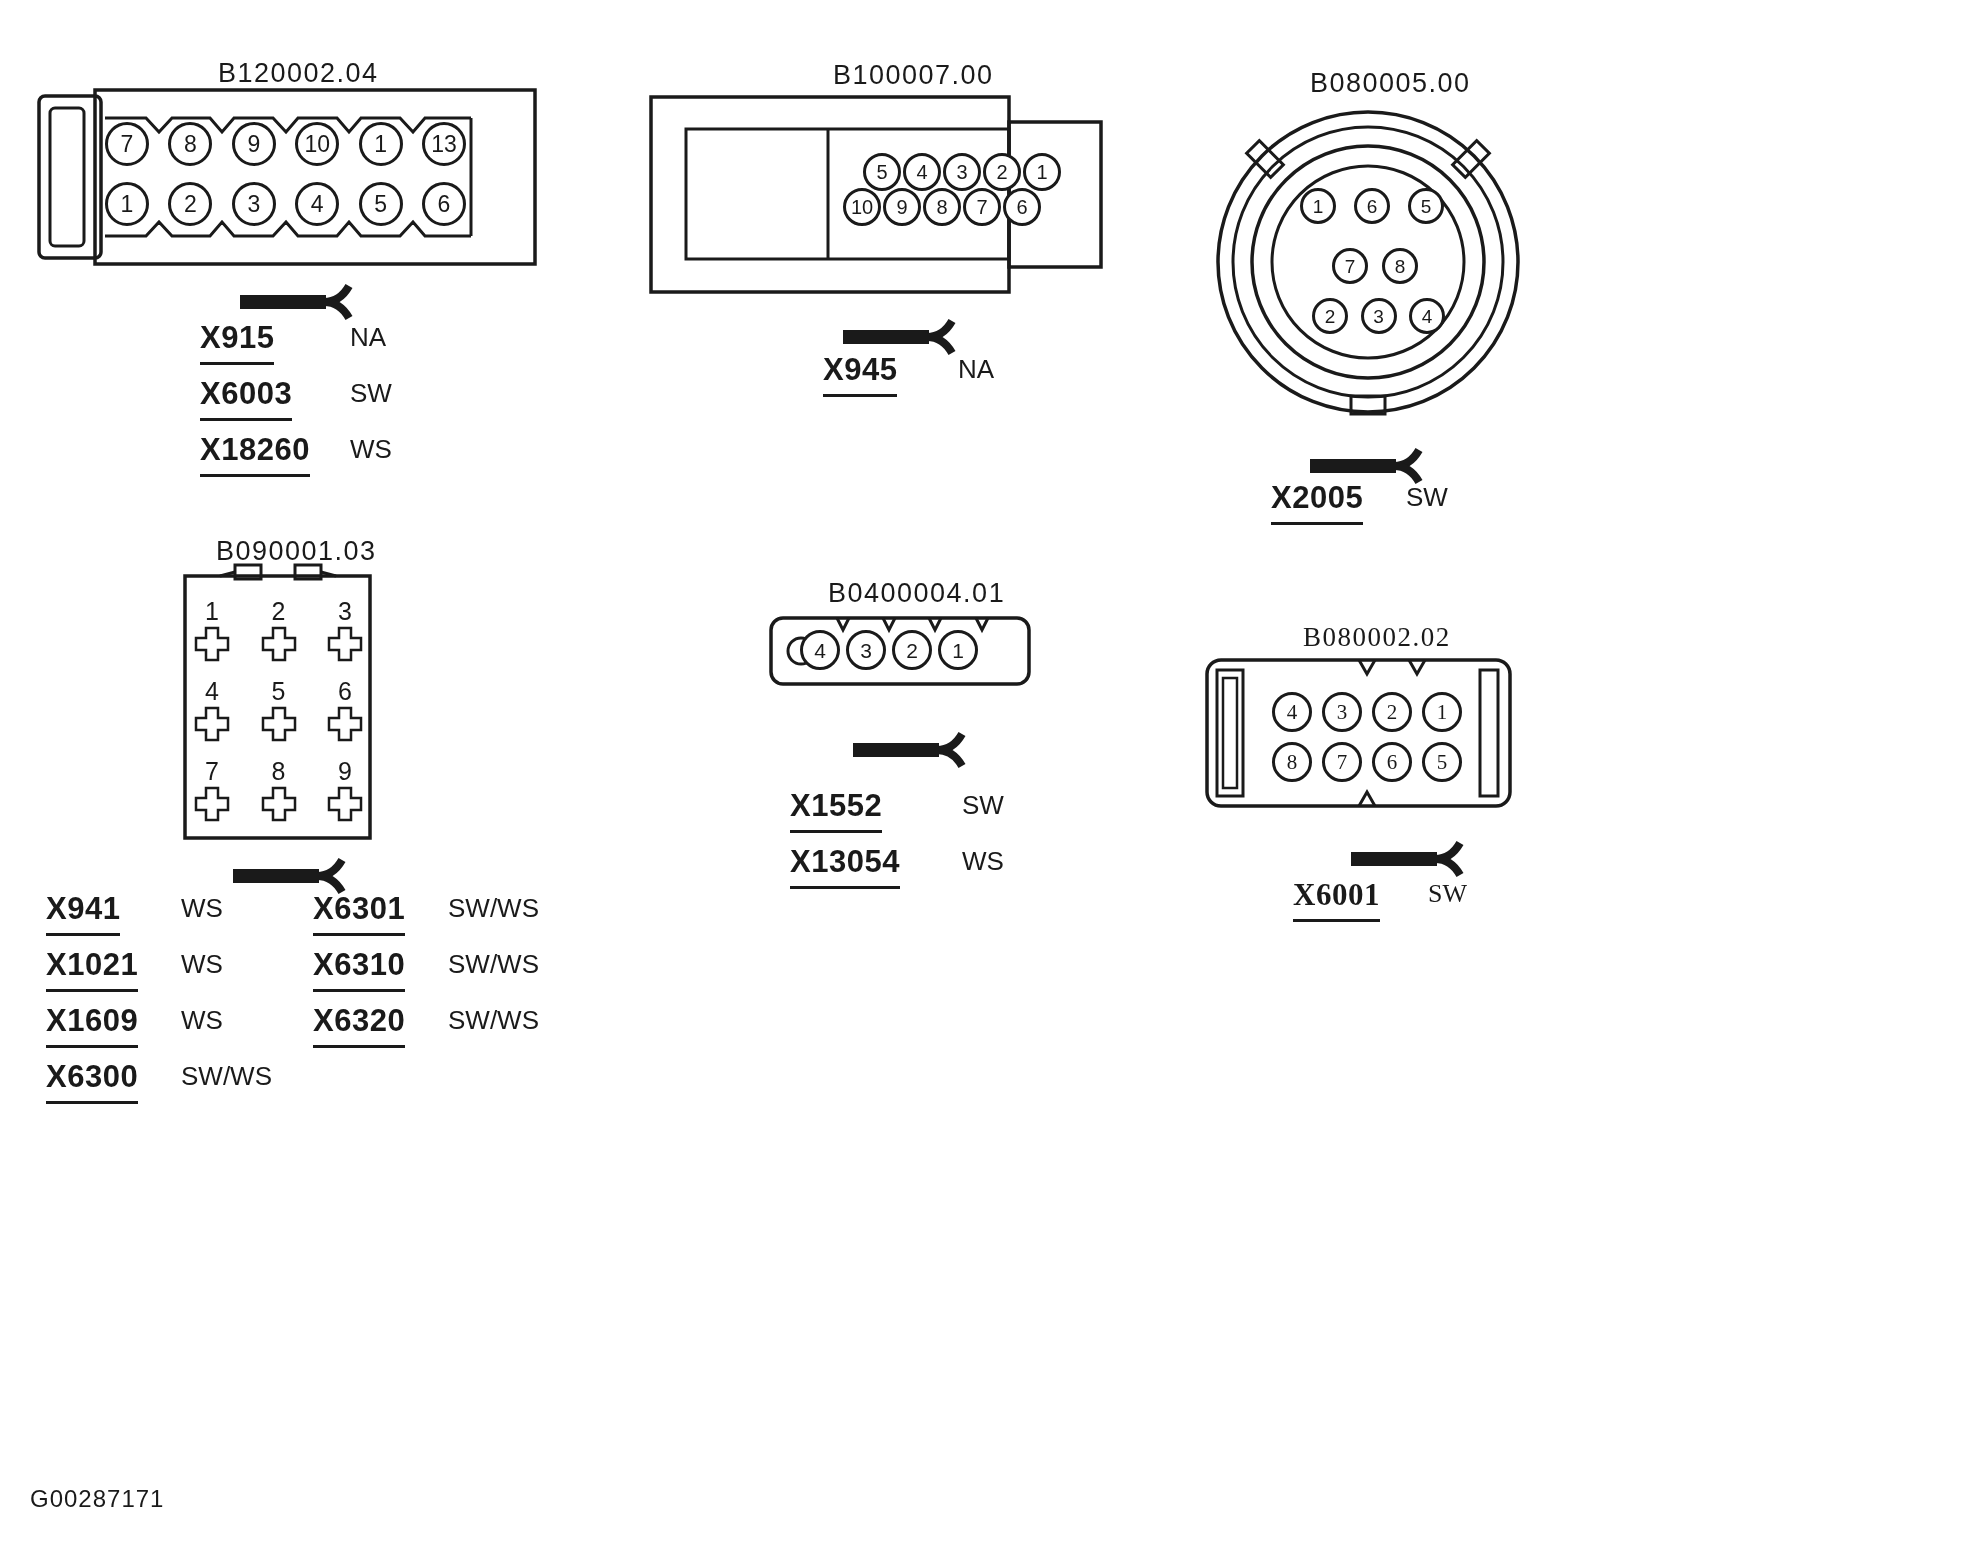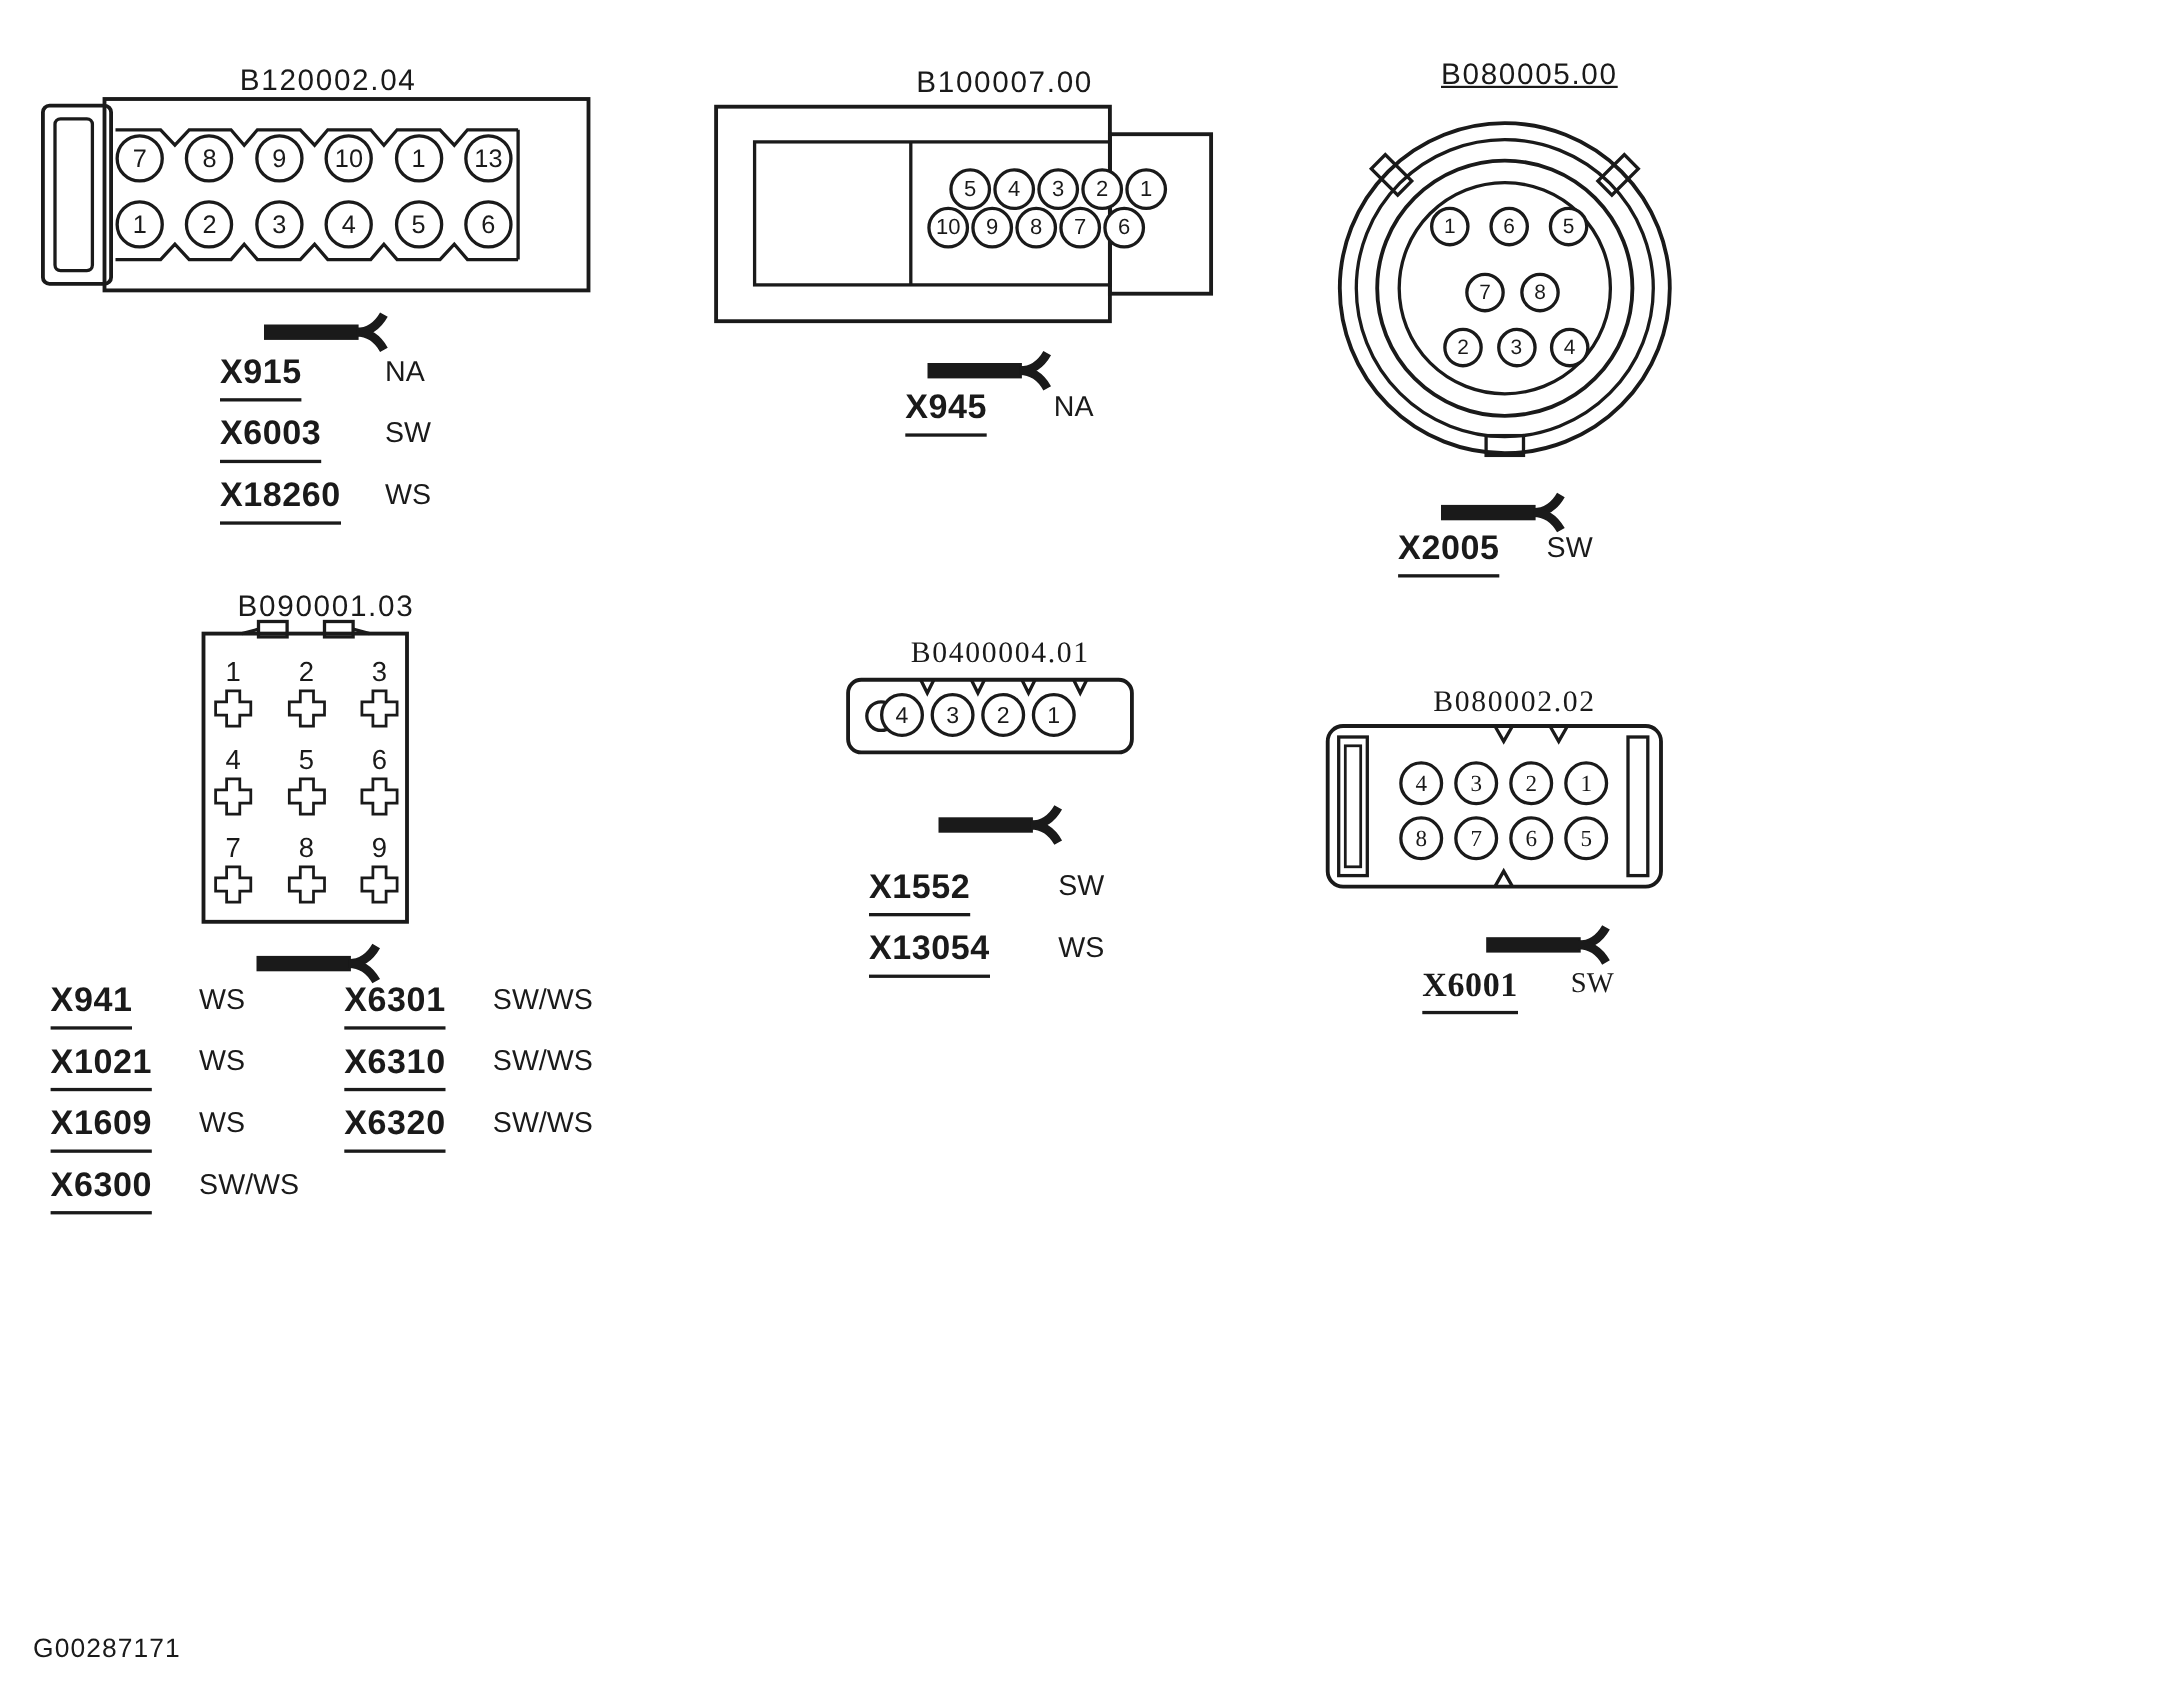--- a/index.html
+++ b/index.html
@@ -94,21 +94,21 @@
       </div>
     <svg class="pigtail" style="left:195px; top:255px;" width="120" height="44">
         <use href="#pigtail-sym"></use>
       </svg>
     <div class="lbls" style="left:175px; top:292px;">
         <div class="lbl-row"><span class="lbl-id">X945</span><span class="lbl-color">NA</span></div>
       </div>
   </div>
 
   <div class="group" id="g2" style="left:1205px; top:52px; width:345px; height:480px;">
-    <div class="conn-title" style="left:105px; top:0;text-decoration:underline;">B080005.00</div>
+    <div class="conn-title" style="left:105px; top:16px;">B080005.00</div>
     <svg class="abs" style="left:0; top:48px;" width="330" height="330">
       <circle cx="163" cy="162" r="150" fill="none" stroke="#1a1a1a" stroke-width="3.5"></circle>
       <circle cx="163" cy="162" r="135" fill="none" stroke="#1a1a1a" stroke-width="3"></circle>
       <circle cx="163" cy="162" r="116" fill="none" stroke="#1a1a1a" stroke-width="3.5"></circle>
       <circle cx="163" cy="162" r="96" fill="none" stroke="#1a1a1a" stroke-width="3"></circle>
       <rect x="51" y="42" width="18" height="34" transform="rotate(-45 60 59)" fill="none" stroke="#1a1a1a" stroke-width="3"></rect>
       <rect x="257" y="42" width="18" height="34" transform="rotate(45 266 59)" fill="none" stroke="#1a1a1a" stroke-width="3"></rect>
       <rect x="146" y="296" width="34" height="18" fill="none" stroke="#1a1a1a" stroke-width="3"></rect>
     </svg>
     <div class="pins" style="left:0; top:48px; width:330px; height:330px;">
@@ -204,21 +204,21 @@
         <div class="lbl-row"><span class="lbl-id">X6300</span><span class="lbl-color">SW/WS</span></div>
       </div>
     <div class="lbls" style="left:285px; top:355px;">
         <div class="lbl-row"><span class="lbl-id">X6301</span><span class="lbl-color">SW/WS</span></div>
         <div class="lbl-row"><span class="lbl-id">X6310</span><span class="lbl-color">SW/WS</span></div>
         <div class="lbl-row"><span class="lbl-id">X6320</span><span class="lbl-color">SW/WS</span></div>
       </div>
   </div>
 
   <div class="group" id="g4" style="left:768px; top:578px; width:330px; height:330px;">
-    <div class="conn-title" style="left:60px; top:0;font-family:Liberation Serif, serif;">B0400004.01</div>
+    <div class="conn-title" style="left:60px; top:0;">B0400004.01</div>
     <svg class="abs" style="left:0; top:30px;" width="270" height="88">
       <rect x="3" y="10" width="258" height="66" rx="12" fill="none" stroke="#1a1a1a" stroke-width="3.5"></rect>
       <circle cx="33" cy="43" r="13" fill="none" stroke="#1a1a1a" stroke-width="3"></circle>
       <path d="M69 10 L75 22 L81 10" fill="none" stroke="#1a1a1a" stroke-width="3"></path>
       <path d="M115 10 L121 22 L127 10" fill="none" stroke="#1a1a1a" stroke-width="3"></path>
       <path d="M161 10 L167 22 L173 10" fill="none" stroke="#1a1a1a" stroke-width="3"></path>
       <path d="M208 10 L214 22 L220 10" fill="none" stroke="#1a1a1a" stroke-width="3"></path>
     </svg>
     <div class="pins" style="left:0; top:30px; width:270px; height:88px;">
         <div class="pin" style="left: 32px; top: 22px; height: 40px; width: 40px; font-size: 21px;">4</div>

